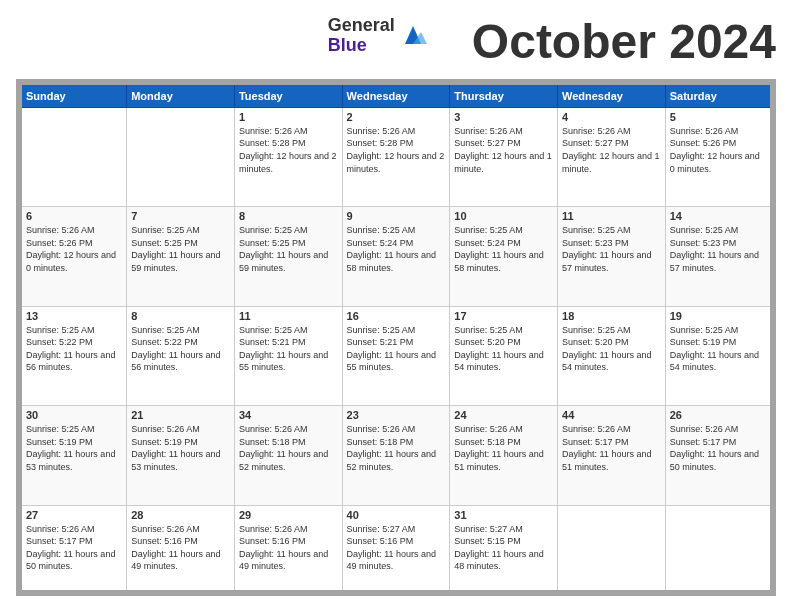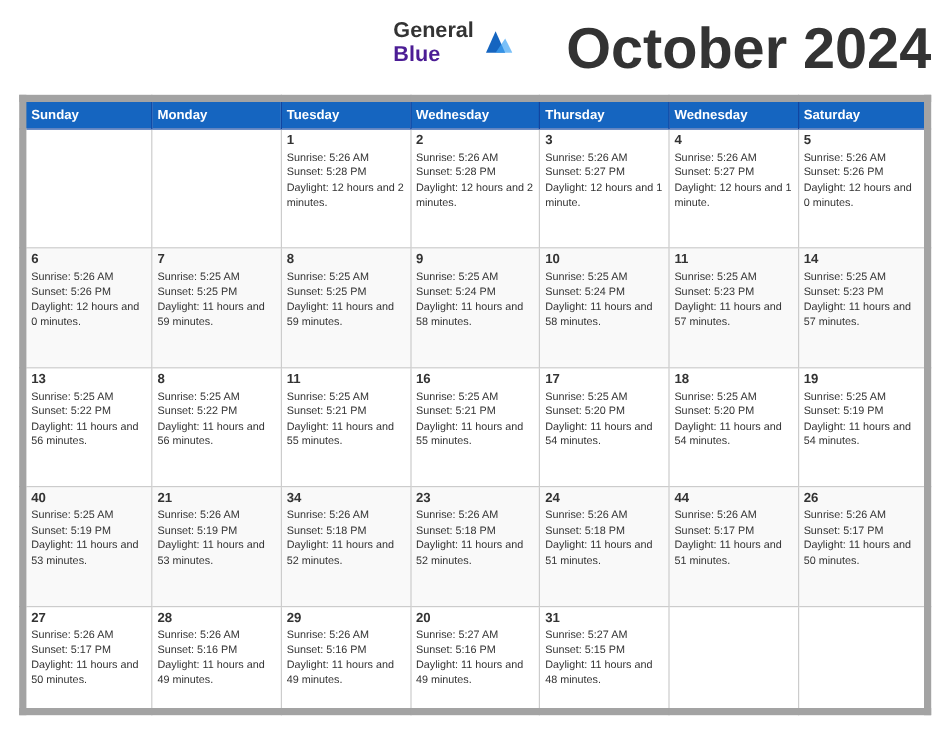--- a/index.html
+++ b/index.html
@@ -251,21 +251,21 @@
           </td>
           <td>
             <span class="day-number">19</span>
             <div class="cell-text" style="white-space: pre-line;">Sunrise: 5:25 AM
 Sunset: 5:19 PM
 Daylight: 11 hours and 54 minutes.</div>
           </td>
         </tr>
         <tr class="row-alt">
           <td>
-            <span class="day-number">40</span>
+            <span class="day-number">30</span>
             <div class="cell-text" style="white-space: pre-line;">Sunrise: 5:25 AM
 Sunset: 5:19 PM
 Daylight: 11 hours and 53 minutes.</div>
           </td>
           <td>
             <span class="day-number">21</span>
             <div class="cell-text" style="white-space: pre-line;">Sunrise: 5:26 AM
 Sunset: 5:19 PM
 Daylight: 11 hours and 53 minutes.</div>
           </td>
@@ -313,21 +313,21 @@
 Sunset: 5:16 PM
 Daylight: 11 hours and 49 minutes.</div>
           </td>
           <td>
             <span class="day-number">29</span>
             <div class="cell-text" style="white-space: pre-line;">Sunrise: 5:26 AM
 Sunset: 5:16 PM
 Daylight: 11 hours and 49 minutes.</div>
           </td>
           <td>
-            <span class="day-number">20</span>
+            <span class="day-number">40</span>
             <div class="cell-text" style="white-space: pre-line;">Sunrise: 5:27 AM
 Sunset: 5:16 PM
 Daylight: 11 hours and 49 minutes.</div>
           </td>
           <td>
             <span class="day-number">31</span>
             <div class="cell-text" style="white-space: pre-line;">Sunrise: 5:27 AM
 Sunset: 5:15 PM
 Daylight: 11 hours and 48 minutes.</div>
           </td>

